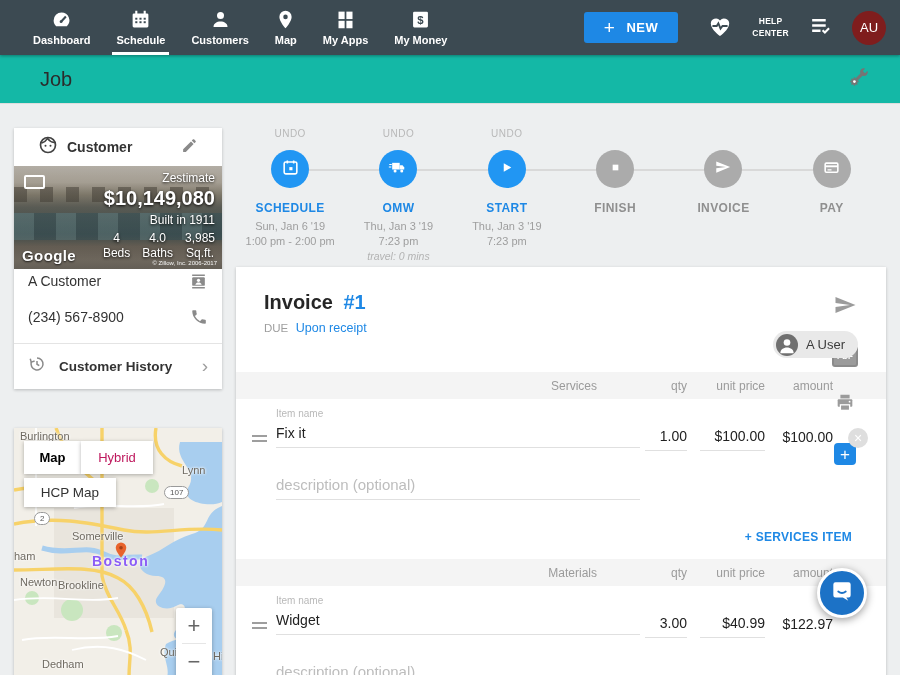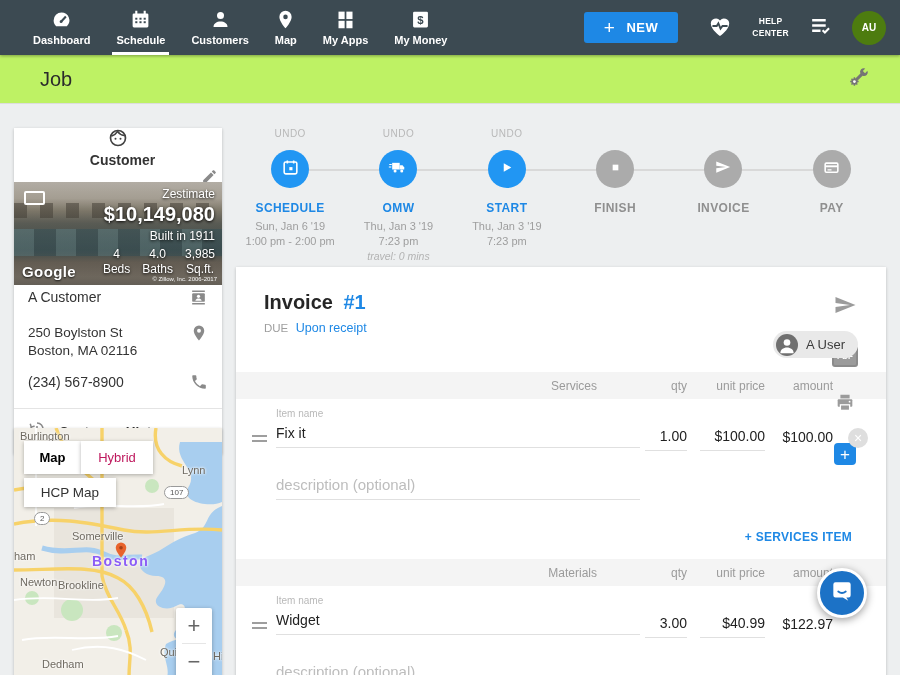--- a/index.html
+++ b/index.html
@@ -10,34 +10,34 @@
   #navbar { height:55px; background:#3c4a52; display:flex; align-items:center; box-shadow:0 1px 3px rgba(0,0,0,.35); position:relative; z-index:20; }
   .nav-items { display:flex; margin-left:20px; height:55px; }
   .nav-item { height:55px; padding:0 13px; display:flex; flex-direction:column; align-items:center; justify-content:center; gap:4px; position:relative; cursor:pointer; }
   .nav-item svg { width:21px; height:21px; display:block; }
   .nav-item .lbl { font-size:11px; font-weight:bold; color:#fff; white-space:nowrap; }
   .nav-item.active::after { content:""; position:absolute; bottom:0; left:9px; right:9px; height:3px; background:#fff; }
   .nav-right { margin-left:auto; display:flex; align-items:center; gap:19px; padding-right:14px; }
   .new-btn { background:#1e88e5; color:#fff; font-weight:bold; font-size:13px; height:31px; padding:0 20px; border:none; border-radius:3px; display:flex; align-items:center; gap:11px; cursor:pointer; letter-spacing:.5px; margin-right:10px; }
   .new-btn .plus { font-size:19px; font-weight:normal; line-height:1; }
   .help { color:#fff; font-size:8.5px; font-weight:bold; text-align:center; line-height:1.35; letter-spacing:.3px; cursor:pointer; }
-  .avatar { width:34px; height:34px; border-radius:50%; background:#4d7c0f; color:#fff; font-weight:bold; font-size:10px; display:flex; align-items:center; justify-content:center; cursor:pointer; }
-
-  
-  #jobbar { height:49px; background:#bef264; border-bottom:1px solid #ddd; display:flex; align-items:center; position:relative; z-index:10; }
+  .avatar { width:34px; height:34px; border-radius:50%; background:#7f1d1d; color:#fff; font-weight:normal; font-size:13px; display:flex; align-items:center; justify-content:center; cursor:pointer; }
+
+  
+  #jobbar { height:49px; background:#14b8a6; border-bottom:1px solid #ddd; display:flex; align-items:center; position:relative; z-index:10; }
   .job-title { font-size:20px; color:#2b2b2b; margin-left:40px; }
   .wrench-wrap { margin-left:auto; margin-right:30px; cursor:pointer; }
 
   
   #content { position:relative; height:571px; overflow:hidden; }
   .card { background:#fff; box-shadow:0 1px 3px rgba(0,0,0,.22); }
 
   
   #customer-card { position:absolute; left:14px; top:24px; width:208px; }
-  .cust-head { height:54px; display:flex; align-items:center; padding:0 4px;flex-direction:column; }
+  .cust-head { height:38px; display:flex; align-items:center; padding:0 24px; }
   .cust-head .title { font-size:14px; font-weight:bold; color:#333; margin-left:9px; }
   .cust-head .edit { margin-left:auto; cursor:pointer; }
   .photo { height:103px; position:relative; overflow:hidden; background:linear-gradient(180deg,#cfc9bf 0%,#c4bcae 16%,#97907f 28%,#6f7168 40%,#5a6662 56%,#51605e 66%,#837a6d 78%,#958c7e 92%,#8a8377 100%); }
   .win-band { position:absolute; top:20%; left:0; right:0; height:15%; background:repeating-linear-gradient(90deg,#544e44 0 13px, transparent 13px 26px); opacity:.55; }
   .glass-band { position:absolute; top:46%; left:0; right:0; height:26%; background:repeating-linear-gradient(90deg,#6f9195 0 20px,#49666c 20px 42px); opacity:.65; }
   .photo-shade { position:absolute; inset:0; background:linear-gradient(180deg,rgba(0,0,0,.14),rgba(0,0,0,.28)); }
   .photo-frame { position:absolute; top:9px; left:10px; width:21px; height:14px; border:2px solid #fff; border-radius:2px; }
   .zwrap { position:absolute; top:5px; right:7px; text-align:right; color:#fff; text-shadow:0 1px 3px rgba(0,0,0,.95); line-height:1.2; }
   .z-label { font-size:12px; }
   .z-value { font-size:20px; font-weight:bold; margin-top:1px; }
@@ -280,29 +280,20 @@
       <div class="zattr">© Zillow, Inc. 2006-2017</div>
     </div>
     <div class="cust-body">
       <div class="crow">
         <span class="txt" style="font-size:14px">A Customer</span>
         <span class="cicon"><svg viewBox="0 0 24 24" width="19" height="19">
               <path d="M4 4h16M4 20h16" stroke="#8a8a8a" stroke-width="1.8"></path>
               <rect x="4" y="6.5" width="16" height="11" rx="1.5" fill="#8a8a8a"></rect>
               <circle cx="12" cy="10.5" r="2" fill="#fff"></circle>
               <path d="M8 16c.6-1.8 2.2-2.6 4-2.6s3.4.8 4 2.6z" fill="#fff"></path>
-            </svg></span>
-      </div>
-      <div class="crow">
-        <span class="txt">
-          <div>250 Boylston St</div>
-          <div>Boston, MA 02116</div>
-        </span>
-        <span class="cicon"><svg viewBox="0 0 24 24" width="18" height="18" fill="#8a8a8a">
-              <path d="M12 2a7 7 0 0 0-7 7c0 5.2 7 13 7 13s7-7.8 7-13a7 7 0 0 0-7-7zm0 9.6A2.6 2.6 0 1 1 12 6.4a2.6 2.6 0 0 1 0 5.2z"></path>
             </svg></span>
       </div>
       <div class="crow">
         <span class="txt" style="font-size:14px">(234) 567-8900</span>
         <span class="cicon"><svg viewBox="0 0 24 24" width="18" height="18" fill="#8a8a8a">
               <path d="M6.6 10.8c1.5 2.9 3.8 5.2 6.7 6.7l2.2-2.2c.3-.3.7-.4 1-.2 1.1.4 2.4.6 3.6.6.6 0 1 .4 1 1V20c0 .6-.4 1-1 1C10.9 21 3 13.1 3 3.9c0-.6.4-1 1-1h3.4c.6 0 1 .4 1 1 0 1.3.2 2.5.6 3.6.1.4 0 .7-.2 1l-2.2 2.3z"></path>
             </svg></span>
       </div>
       <div class="cust-div"></div>
       <div class="hist-row">

